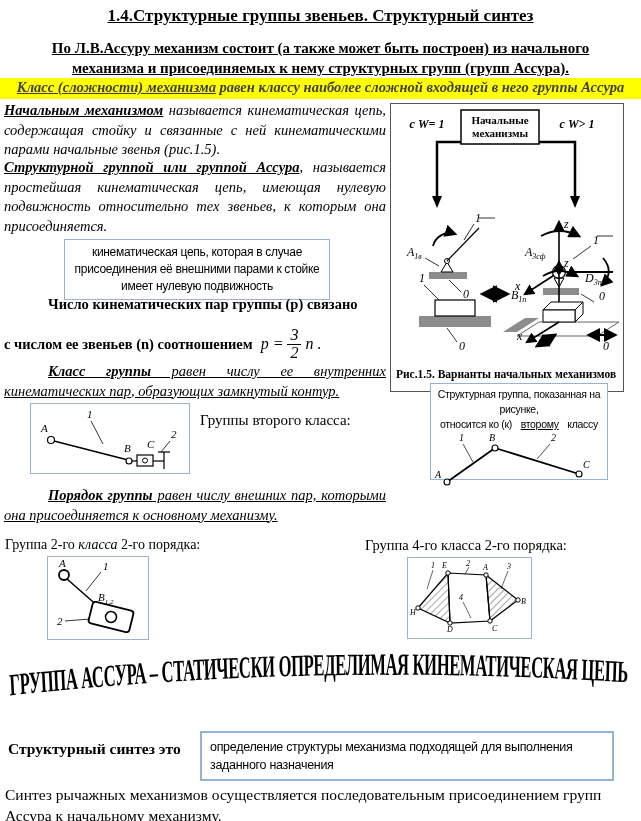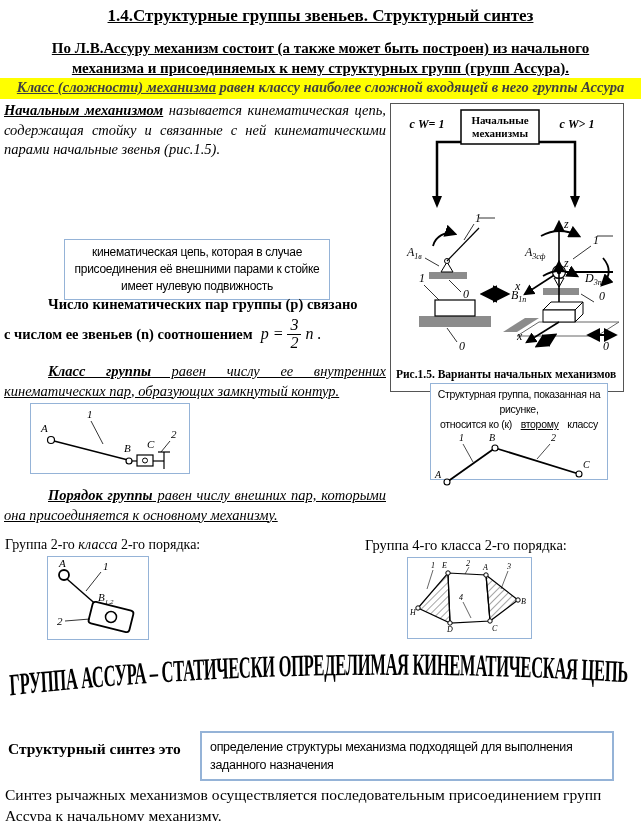--- a/index.html
+++ b/index.html
@@ -14,21 +14,21 @@
          text-align:center;padding:1px 0 3px 0;}
   .highlight .lead{text-decoration:underline;}
   .para{position:absolute;font-style:italic;font-size:14.5px;line-height:19.5px;text-align:justify;}
   .para .lead{font-weight:bold;text-decoration:underline;}
   .indent{text-indent:44px;text-decoration:underline;}
   .notebox{position:absolute;top:239px;left:64px;width:252px;border:1.5px solid #95b3d7;
          font-family:"Liberation Sans", sans-serif;font-size:12px;line-height:17px;
          letter-spacing:-0.3px;text-align:center;padding:4px 6px;}
   .pairs{position:absolute;top:296px;left:4px;width:382px;font-weight:bold;font-size:14.5px;}
   .pairs .l1{text-indent:44px;}
-  .pairs .l2{margin-top:4px;display:flex;align-items:center;gap:8px;}
+  .pairs .l2{margin-top:14px;display:flex;align-items:center;gap:8px;}
   .formula{font-style:italic;font-weight:normal;font-size:16px;display:inline-flex;align-items:center;gap:4px;}
   .frac{display:inline-block;text-align:center;vertical-align:middle;line-height:1.05;}
   .frac .num{display:block;border-bottom:1px solid #000;padding:0 3px;}
   .frac .den{display:block;}
   .figbox{position:absolute;top:103px;left:390px;width:232px;height:287px;border:1px solid #555;background:#fff;}
   .bluebox{border:1.5px solid #95b3d7;background:#fff;position:absolute;}
   .d-class2{top:403px;left:30px;width:158px;height:69px;}
   .cap-class2{position:absolute;top:412px;left:200px;font-size:15px;}
   .structbox{top:383px;left:430px;width:176px;height:95px;}
   .structbox .stext{font-family:"Liberation Sans", sans-serif;font-size:10.5px;line-height:15px;
@@ -58,20 +58,23 @@
   <div class="intro">По Л.В.Ассуру механизм состоит (а также может быть построен) из начального механизма и присоединяемых к нему структурных групп (групп Ассура).</div>
 
   <div class="highlight">
     <span class="lead">Класс (сложности) механизма</span><span> равен классу наиболее сложной входящей в него группы Ассура</span>
   </div>
 
   <div class="para" style="top:101px;left:4px;width:382px;">
     <span class="lead">Начальным механизмом</span><span> называется кинематическая цепь, содержащая стойку и связанные с ней кинематическими парами начальные звенья (рис.1.5).</span>
   </div>
 
+  <div class="para" style="top:158px;left:4px;width:382px;">
+    <span class="lead">Структурной группой или группой Ассура</span><span>, называется простейшая кинематическая цепь, имеющая нулевую подвижность относительно тех звеньев, к которым она присоединяется.</span>
+  </div>
 
   <div class="notebox">кинематическая цепь, которая в случае присоединения её внешними парами к стойке имеет нулевую подвижность</div>
 
   <div class="pairs">
     <div class="l1">Число кинематических пар группы (p) связано</div>
     <div class="l2">
       <span>с числом ее звеньев (n) соотношением</span>
       <span class="formula">
         <span>p</span>
         <span>=</span>
@@ -187,20 +190,21 @@
       <circle cx="114" cy="56.5" r="2.5" fill="#fff" stroke="#000" stroke-width="1"></circle>
       <line x1="133" y1="48" x2="133" y2="65" stroke="#000" stroke-width="1.2"></line>
       <line x1="127" y1="48" x2="139" y2="48" stroke="#000" stroke-width="1.2"></line>
       <text x="116" y="44" font-size="11" font-style="italic">C</text>
       <text x="140" y="34" font-size="11" font-style="italic">2</text>
       <line x1="139" y1="37" x2="130" y2="48" stroke="#000" stroke-width="0.8"></line>
       <text x="56" y="14" font-size="11" font-style="italic">1</text>
       <line x1="60" y1="17" x2="72" y2="40" stroke="#000" stroke-width="0.8"></line>
     </svg>
   </div>
+  <div class="cap-class2">Группы второго класса:</div>
 
   <div class="para indent" style="top:486px;left:4px;width:382px;">
     <span class="lead">Порядок группы</span><span> равен числу внешних пар, которыми она присоединяется к основному механизму.</span>
   </div>
 
   <div class="bluebox structbox">
     <div class="stext">
       <div>Структурная группа, показанная на рисунке,</div>
       <div>
         <span>относится ко (к)</span>

